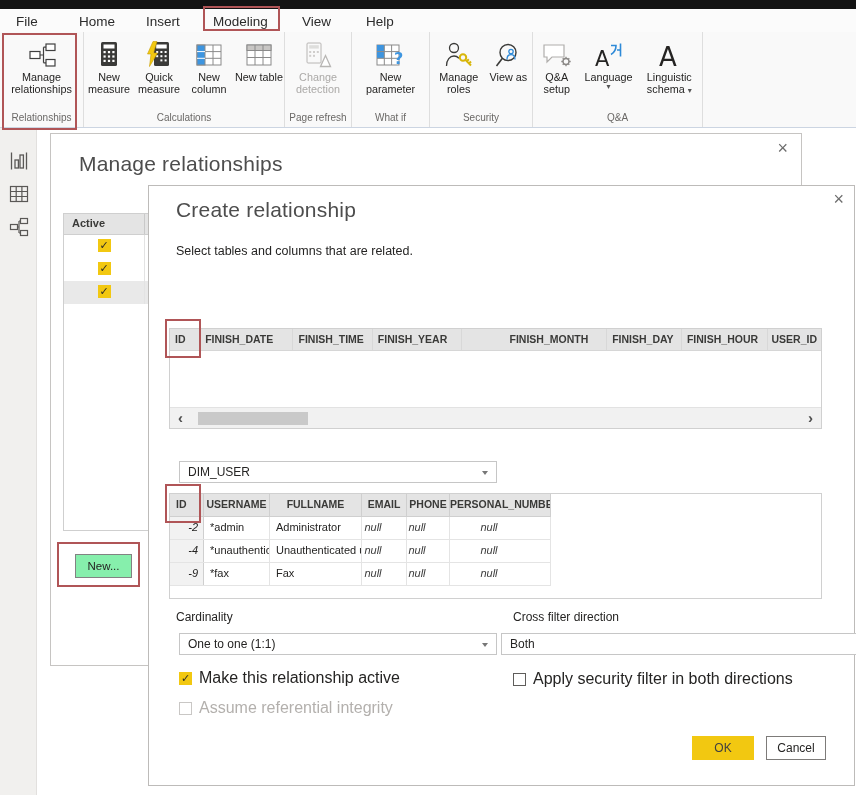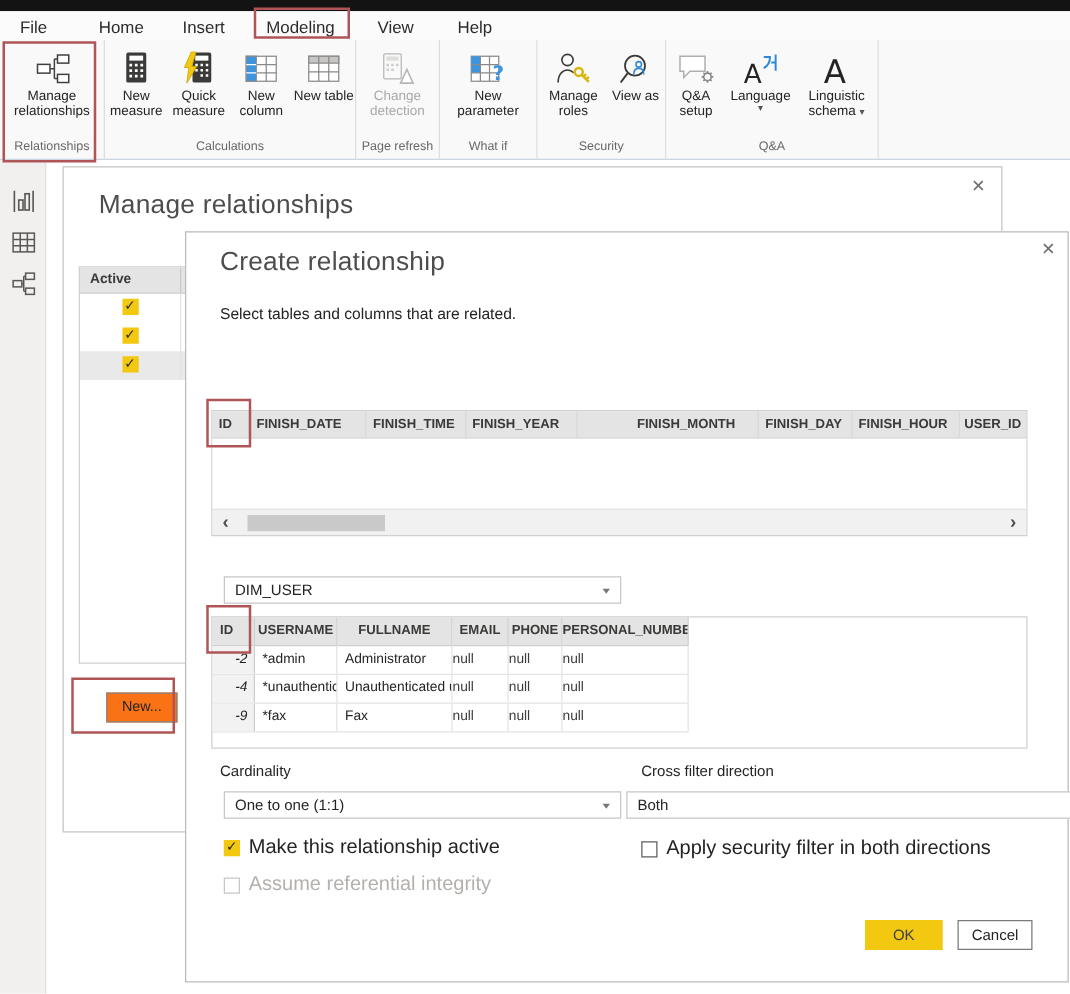--- a/index.html
+++ b/index.html
@@ -45,21 +45,21 @@
   #md-head .hcell { width:81px; border-right:1px solid #c9c9c9; font-size:11px; font-weight:bold; color:#3a3a38; padding:3px 0 12px 8px; }
   .md-row { height:23px; display:flex; position:relative; }
   .md-row .cbcell { width:81px; border-right:1px solid #e3e3e3; display:flex; justify-content:center; }
   .md-row.sel { background:#e9e9e9; }
   .ysliver { position:absolute; left:84px; top:6px; width:4px; height:11px; background:#e9b618; }
   .cb { width:13px; height:13px; margin-top:4px; text-align:center; line-height:13px; }
   .cb.on { background:#F2C811; color:#2b2b29; font-size:11px; font-weight:bold; }
   .cb.on::after { content:"✓"; }
   .cb.off { background:#fff; border:1px solid #5f5d5b; }
   .cb.dis { background:#fff; border:1px solid #c9c7c5; }
-  #md-new { position:absolute; left:34px; top:420px; width:57px; height:24px; background:#f97316; border:1px solid #828282; font-size:11.5px; color:#252423; display:flex; align-items:center; justify-content:center; cursor:pointer; }
+  #md-new { position:absolute; left:24px; top:420px; width:57px; height:24px; background:#86efac; border:1px solid #828282; font-size:11.5px; color:#252423; display:flex; align-items:center; justify-content:center; cursor:pointer; }
 
   #create-dialog { position:absolute; left:148px; top:185px; width:707px; height:601px; background:#fff; border:1px solid #bdbbb9; z-index:20; }
   #cd-close { right:10px; top:4px; }
   #create-dialog .dlg-title { position:absolute; left:27px; top:12px; }
   #cd-sub { position:absolute; left:27px; top:58px; font-size:12.5px; color:#252423; }
 
   .dd { position:absolute; height:22px; border:1px solid #c6c6c6; background:#fff; font-size:12px; color:#252423; display:flex; align-items:center; padding-left:8px; cursor:pointer; }
   .dd::after { content:""; position:absolute; right:8px; top:9px; border-left:3.5px solid transparent; border-right:3.5px solid transparent; border-top:4px solid #777; }
   #dd-t1 { left:30px; top:110px; width:318px; }
   #dd-t2 { left:30px; top:275px; width:318px; }
@@ -87,21 +87,21 @@
   #t2-inner { width:381px; }
   .t2row { display:flex; height:23px; border-bottom:1px solid #e4e4e4; }
   #t2-head.t2row { border-bottom:1px solid #cfcfcf; }
   #t2-head .c { background:#e4e4e4; font-size:10.5px; font-weight:bold; color:#3a3a38; text-align:center; padding-top:4px; border-right:1px solid #cfcfcf; }
   .t2row .c { white-space:nowrap; overflow:hidden; }
   .c0{width:34px;} .c1{width:66px;} .c2{width:92px;} .c3{width:45px;} .c4{width:43px;} .c5{width:101px;}
   #t2-head .c0 { text-align:left; padding-left:6px; }
   .t2row.data .c { font-size:11px; color:#252423; padding-top:4px; border-right:1px solid #e4e4e4; }
   .t2row.data .c0 { background:#f2f2f2; font-style:italic; text-align:right; padding-right:5px; border-right:1px solid #cfcfcf; }
   .t2row.data .c1, .t2row.data .c2 { padding-left:6px; }
-  .t2row.data .c3, .t2row.data .c4, .t2row.data .c5 { text-align:left; padding-right:22px; color:#3c3c3c; }
+  .t2row.data .c3, .t2row.data .c4, .t2row.data .c5 { font-style:italic; text-align:center; padding-right:22px; color:#3c3c3c; }
 
   
   .optrow { position:absolute; display:flex; align-items:center; gap:7px; font-size:16px; color:#252423; }
   #opt-active { left:30px; top:483px; }
   #opt-security { left:364px; top:484px; }
   #opt-integrity { left:30px; top:513px; color:#b3b0ad; }
   .optrow .cb { margin-top:0; }
   .btn { position:absolute; height:24px; font-size:12px; display:flex; align-items:center; justify-content:center; cursor:pointer; }
   #btn-ok { left:543px; top:550px; width:62px; background:#F2C811; color:#404040; border:1px solid #F2C811; }
   #btn-cancel { left:617px; top:550px; width:60px; background:#fff; color:#252423; border:1px solid #7d7b79; }

